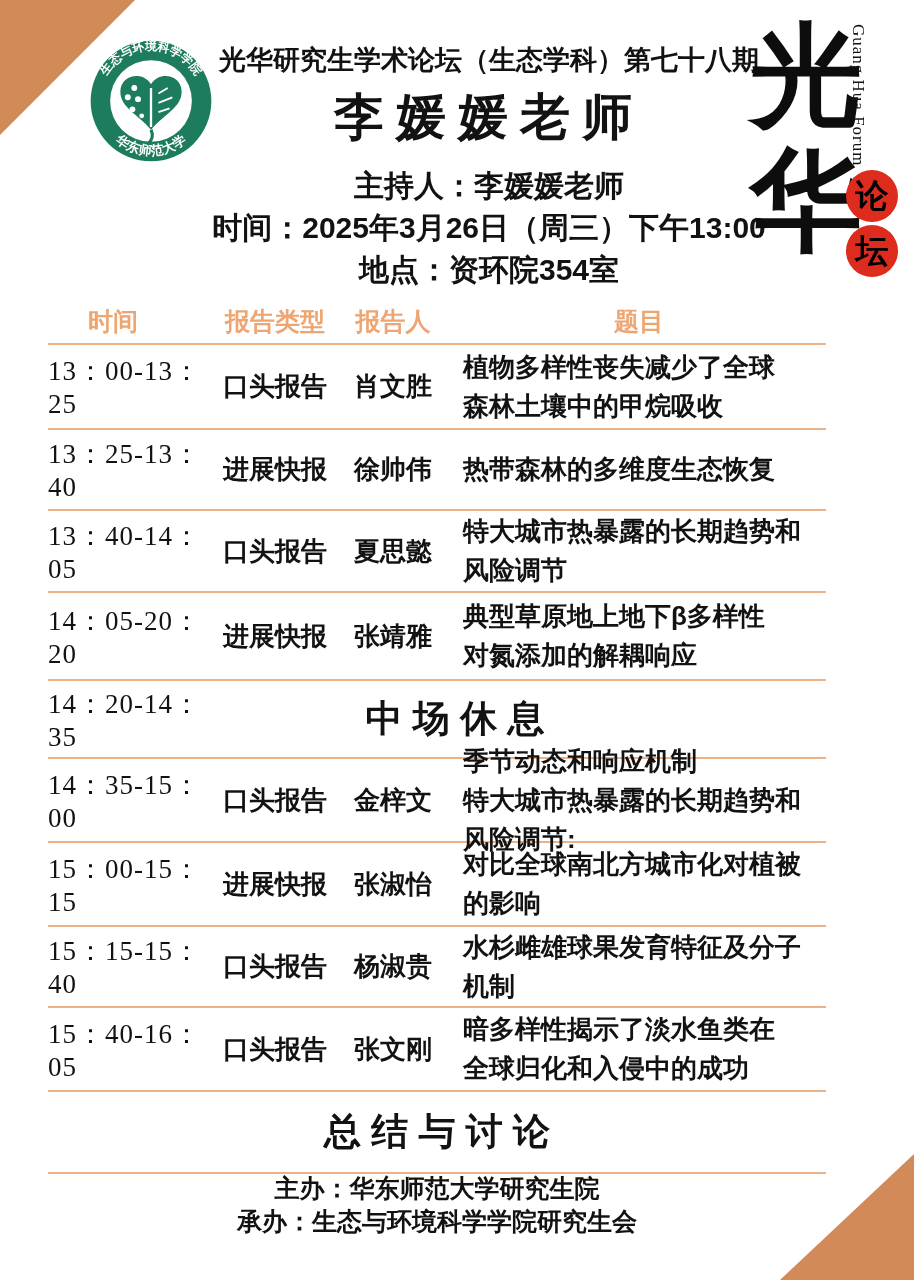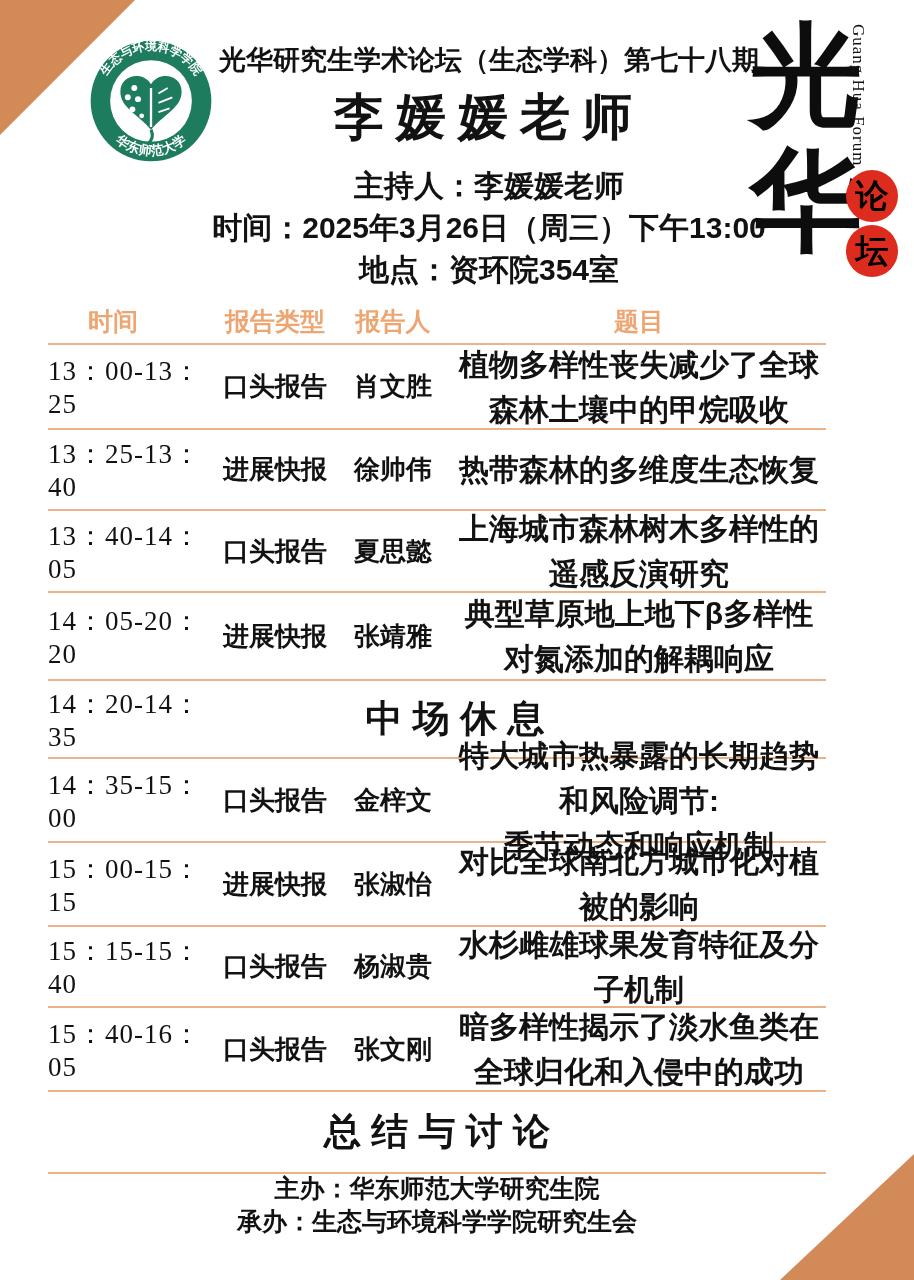--- a/index.html
+++ b/index.html
@@ -37,21 +37,21 @@
          color:#eda571;font-weight:700;font-size:25px;}
   .h-time{width:168px;flex:none;text-align:center;box-sizing:border-box;padding-right:38px;}
   .h-type{width:118px;flex:none;text-align:center;}
   .h-speaker{width:118px;flex:none;text-align:center;}
   .h-title{flex:1;text-align:center;}
 
   .row{display:flex;align-items:center;border-bottom:2px solid #ebb287;position:relative;}
   .c-time{width:168px;flex:none;font-family:"Liberation Serif",serif;font-size:27px;letter-spacing:1px;}
   .c-type{width:118px;flex:none;text-align:center;font-size:26px;font-weight:700;}
   .c-speaker{width:118px;flex:none;text-align:center;font-size:26px;font-weight:700;}
-  .c-title{flex:1;text-align:center;font-size:30px;font-weight:700;line-height:1.5;}
+  .c-title{flex:1;text-align:left;font-size:26px;font-weight:700;line-height:1.5;margin-left:11px;}
   .break-label{position:absolute;left:0;right:0;text-align:center;font-size:37px;font-weight:700;text-indent:36px;}
   .closing-row{display:flex;align-items:center;justify-content:center;height:80px;
                border-bottom:2px solid #ebb287;font-size:37px;font-weight:700;}
 
   
   .footer{position:absolute;left:48px;top:1172px;width:778px;text-align:center;font-weight:700;font-size:25px;}
   .footer-line1{}
 </style>
 </head>
 <body>
@@ -125,21 +125,21 @@
     <div class="c-speaker">徐帅伟</div>
     <div class="c-title">
             <div>热带森林的多维度生态恢复</div>
           </div>
   </div>
         <div class="row" style="height: 80px;">
     <div class="c-time">13：40-14：05</div>
     <div class="c-type">口头报告</div>
     <div class="c-speaker">夏思懿</div>
     <div class="c-title">
-            <div>上海城市森林树木多样性的遥感反演研究</div>
+            <div>特大城市热暴露的长期趋势和风险调节</div>
           </div>
   </div>
         <div class="row" style="height: 86px;">
     <div class="c-time">14：05-20：20</div>
     <div class="c-type">进展快报</div>
     <div class="c-speaker">张靖雅</div>
     <div class="c-title">
             <div>典型草原地上地下β多样性</div>
             <div>对氮添加的解耦响应</div>
           </div>
@@ -147,22 +147,22 @@
         <div class="row" style="height: 76px;">
     <div class="c-time">14：20-14：35</div>
 
   <div class="break-label">中 场 休 息</div>
         </div>
         <div class="row" style="height: 82px;">
     <div class="c-time">14：35-15：00</div>
     <div class="c-type">口头报告</div>
     <div class="c-speaker">金梓文</div>
     <div class="c-title">
+            <div>季节动态和响应机制</div>
             <div>特大城市热暴露的长期趋势和风险调节:</div>
-            <div>季节动态和响应机制</div>
           </div>
   </div>
         <div class="row" style="height: 82px;">
     <div class="c-time">15：00-15：15</div>
     <div class="c-type">进展快报</div>
     <div class="c-speaker">张淑怡</div>
     <div class="c-title">
             <div>对比全球南北方城市化对植被的影响</div>
           </div>
   </div>

